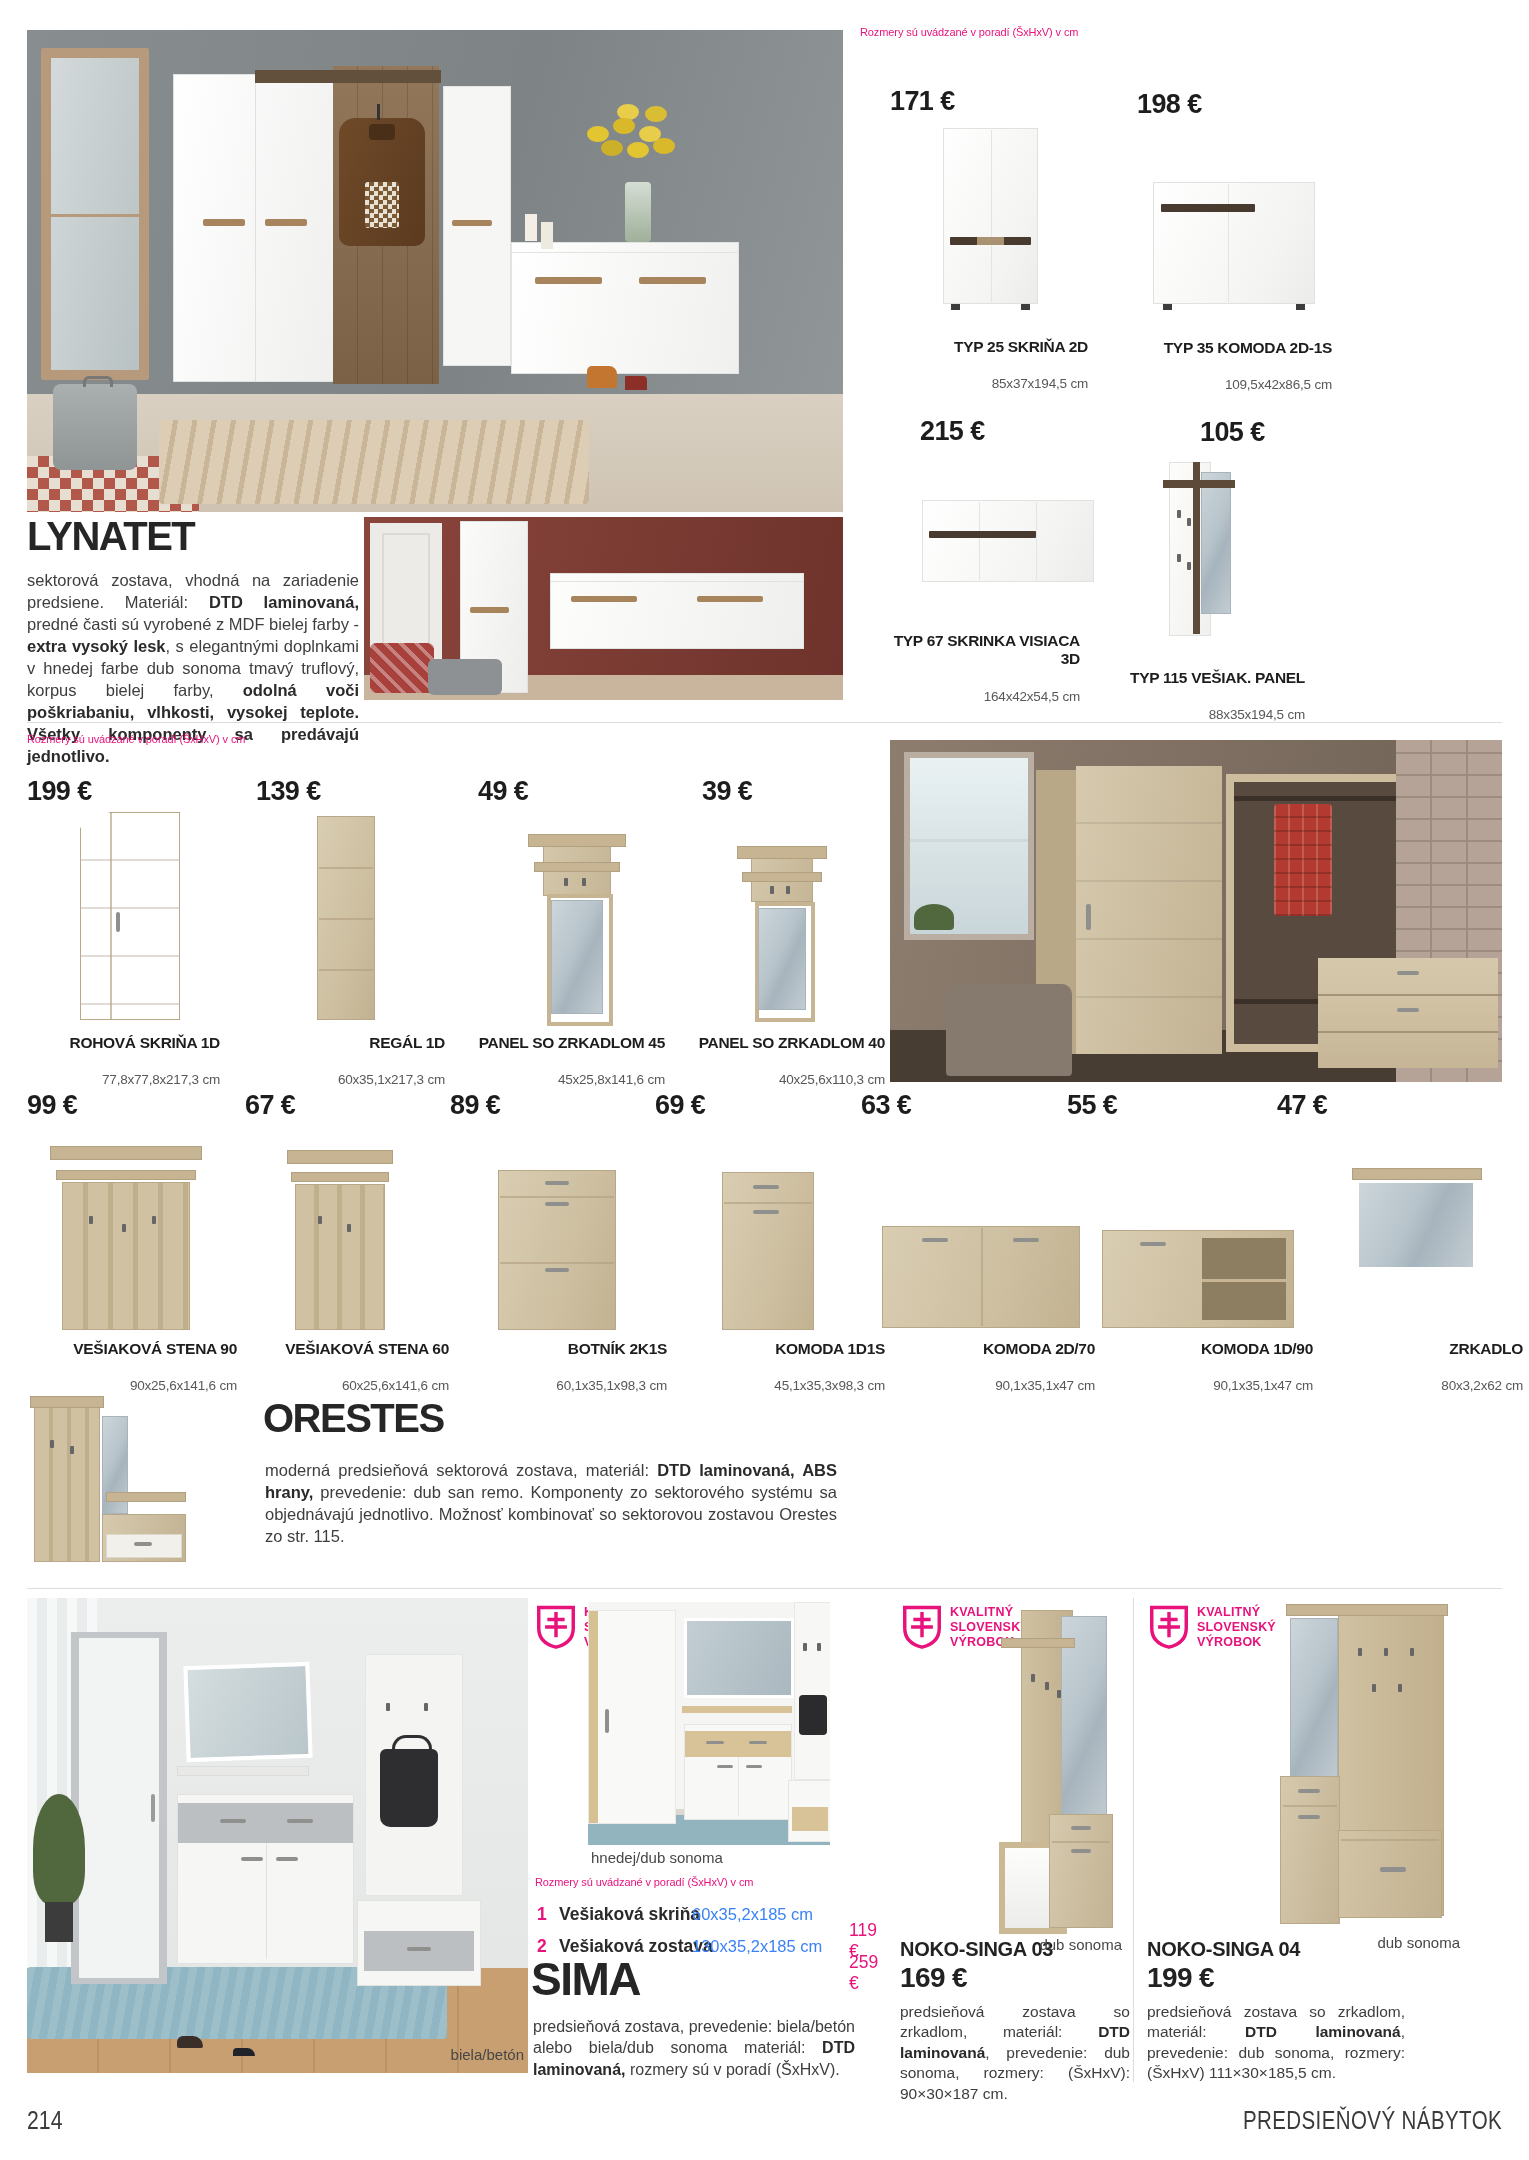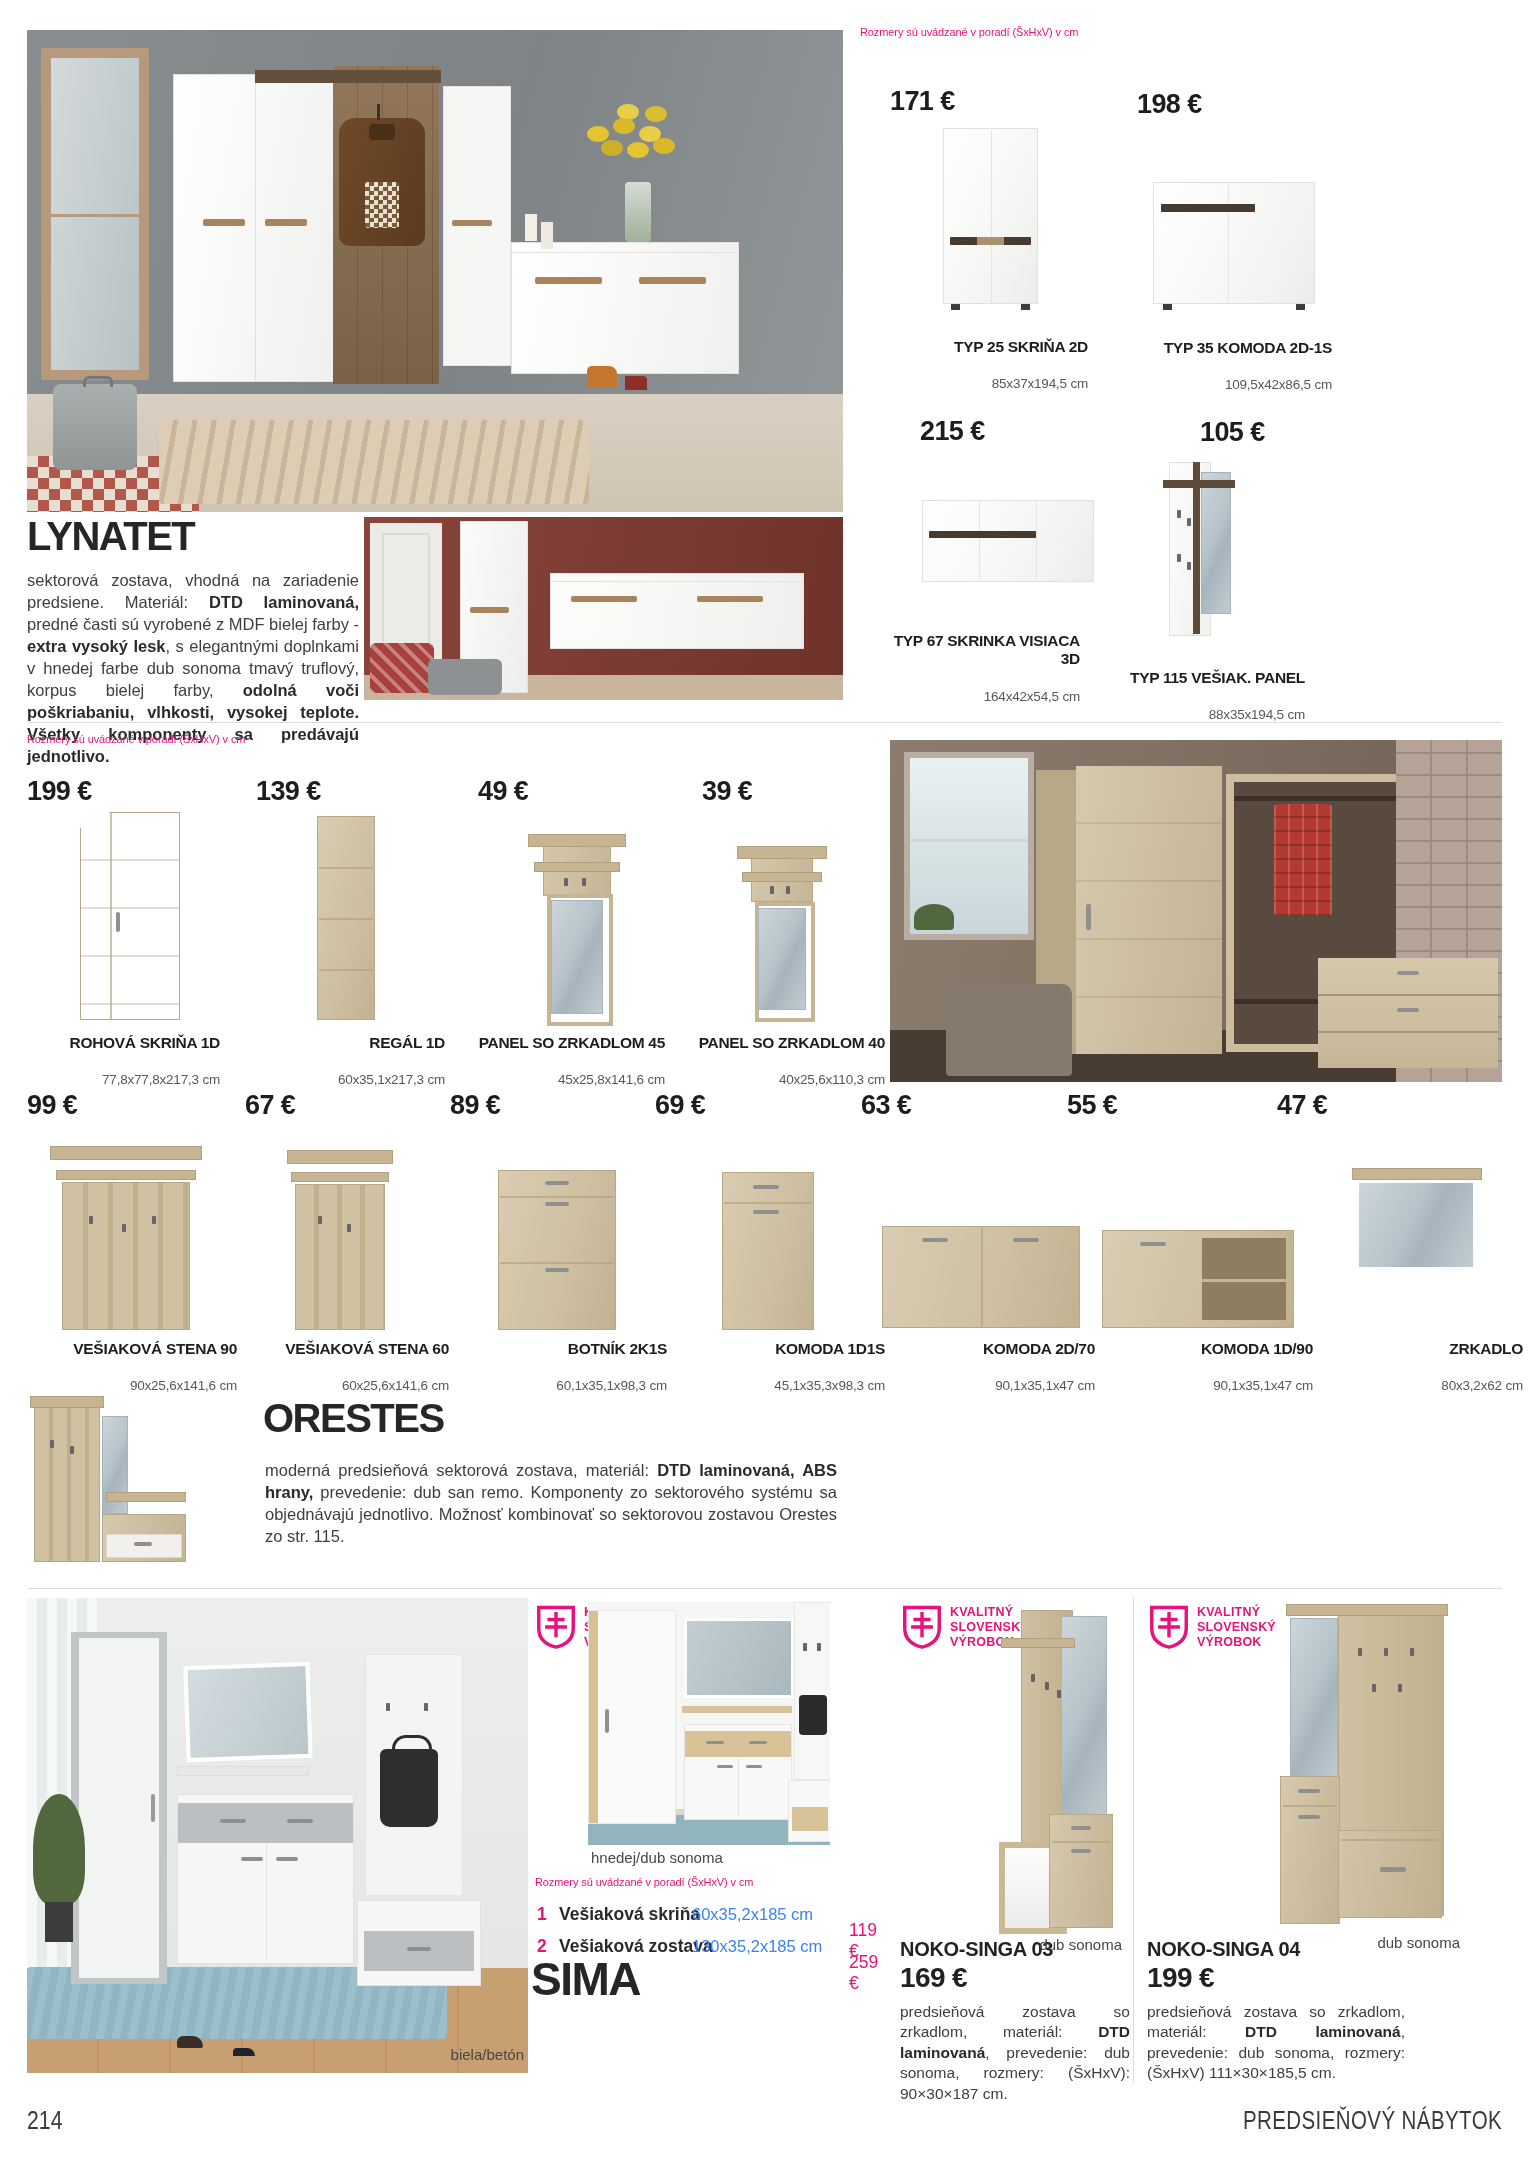--- a/index.html
+++ b/index.html
@@ -442,20 +442,21 @@
     <span class="list-price">119 €</span>
   </div>
   <div class="list-row" style="left:537px;top:1936px;width:345px;height:24px;">
     <span class="list-num">2</span>
     <span class="list-name">Vešiaková zostava</span>
     <span class="list-dims">130x35,2x185 cm</span>
     <span class="list-price">259 €</span>
   </div>
 
   <div class="sec-title" style="left:531px;top:1952px;font-size:46px;">SIMA</div>
+  <div class="body-text" style="left:533px;top:2016px;width:322px;font-size:16px;"><span>predsieňová zostava, prevedenie: biela/betón alebo biela/dub sonoma materiál: </span><span class="b">DTD laminovaná,</span><span> rozmery sú v poradí (ŠxHxV).</span></div>
 
   <div class="badge" style="left:901px;top:1604px;">
     <svg width="42" height="46" viewBox="0 0 36 40">
       <path d="M3 3 H33 V21 C33 31 26 35.5 18 37.5 C10 35.5 3 31 3 21 Z" fill="none" stroke="#e8127c" stroke-width="3"></path>
       <path d="M18 7 V29 M10.5 13.5 H25.5 M8.5 20 H27.5" fill="none" stroke="#e8127c" stroke-width="3"></path>
     </svg>
     <div class="badge-text">
       <div>KVALITNÝ</div>
       <div>SLOVENSKÝ</div>
       <div>VÝROBOK</div>

